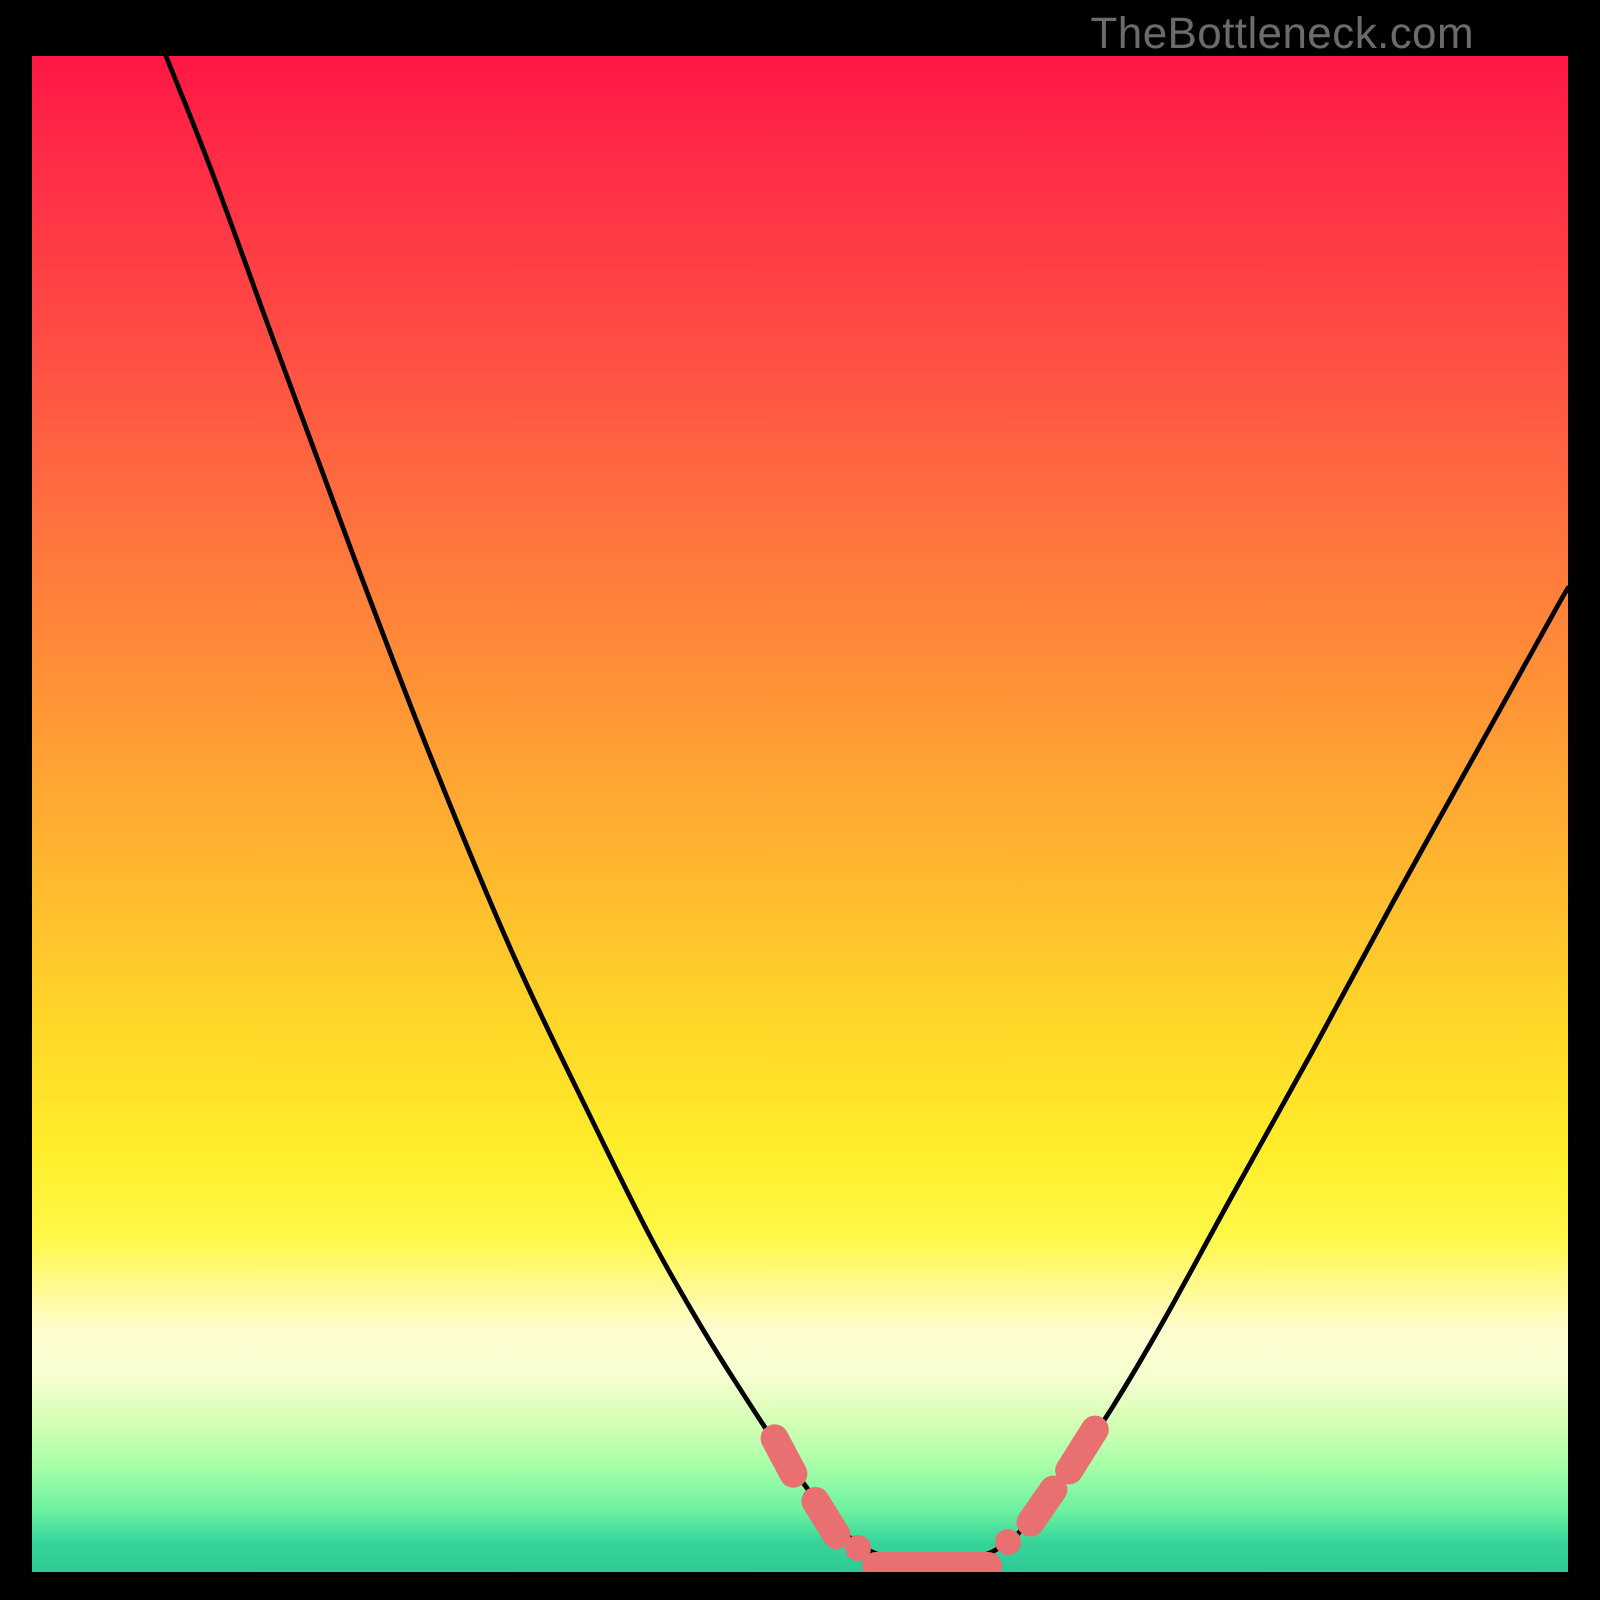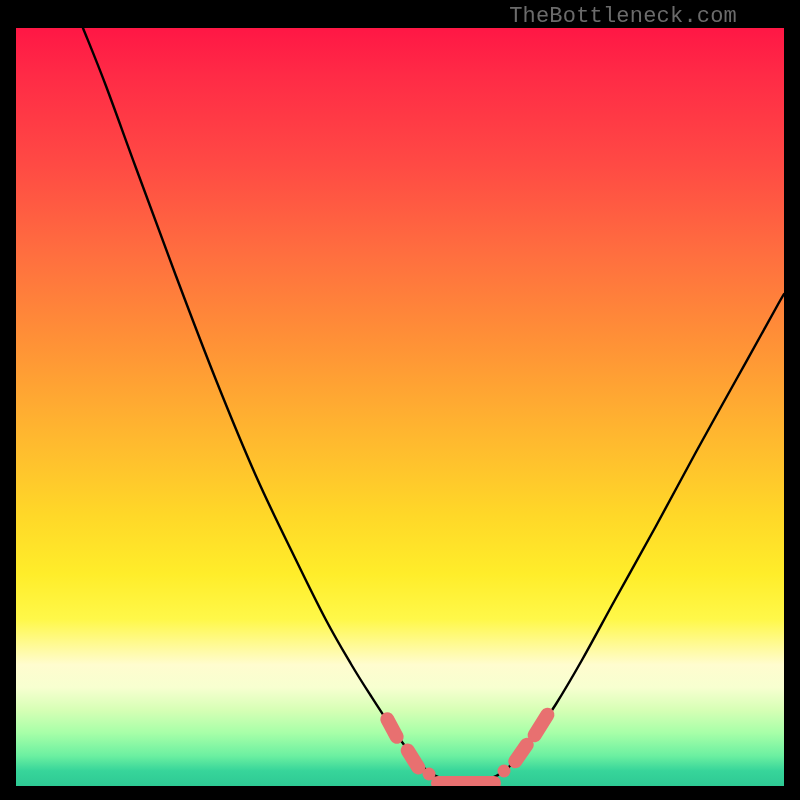--- a/index.html
+++ b/index.html
@@ -9,21 +9,20 @@
     height: 800px;
     background: #000;
     overflow: hidden;
     font-family: Arial, Helvetica, sans-serif;
   }
   .frame {
     position: relative;
     width: 747px;
     height: 800px;
     background: #000;
-    font-family: Liberation Mono, monospace;
   }
   .watermark {
     position: absolute;
     top: 4px;
     right: 10px;
     color: #6b6b6b;
     font-size: 22px;
     font-weight: 500;
     letter-spacing: 0.2px;
     user-select: none;

